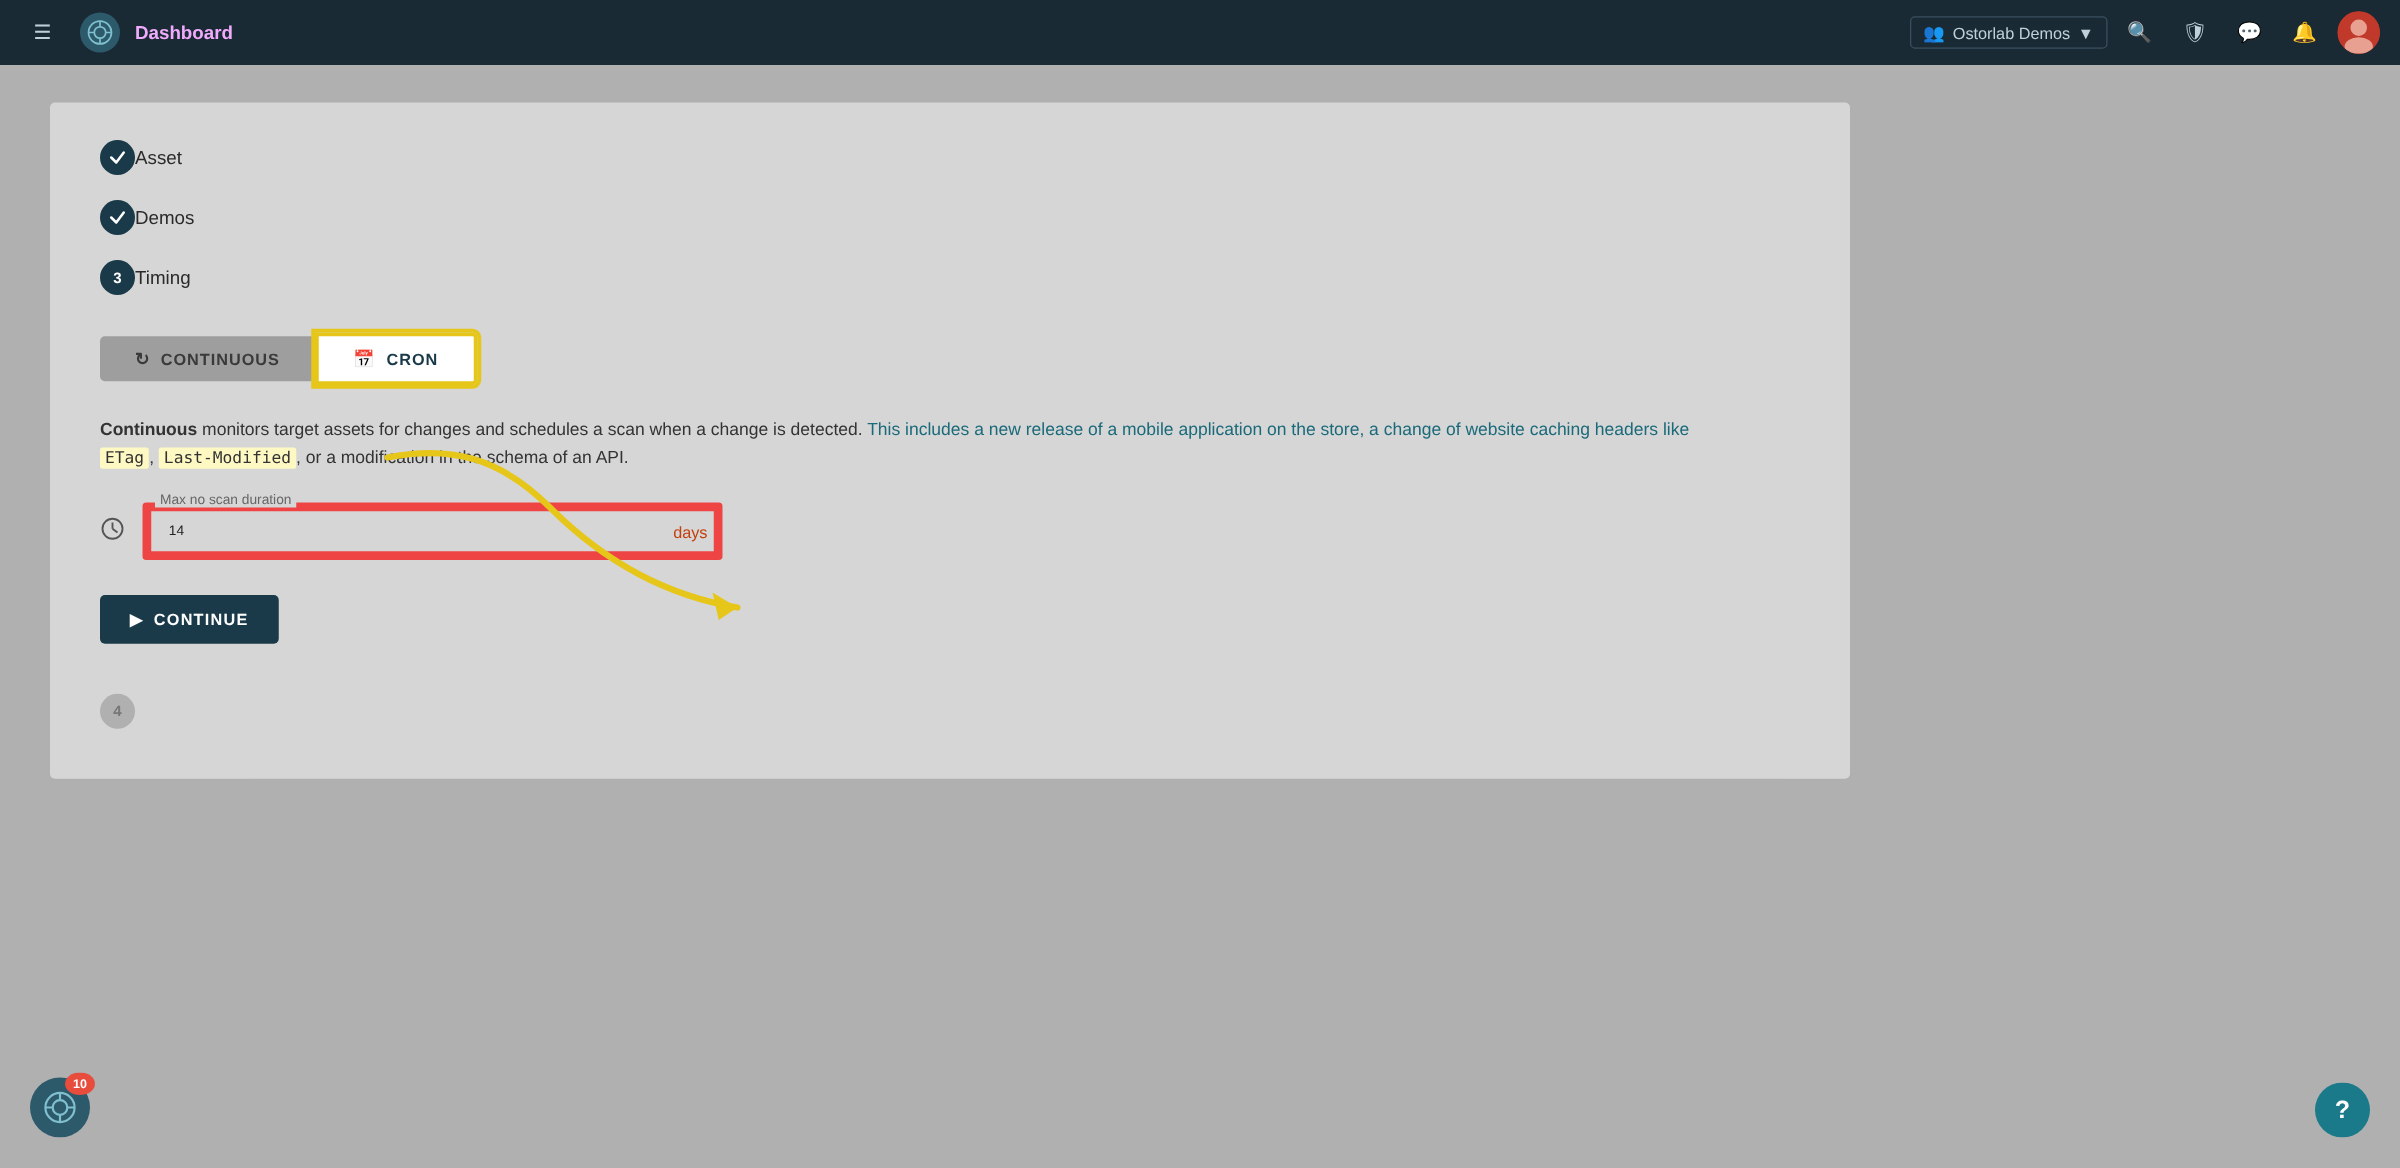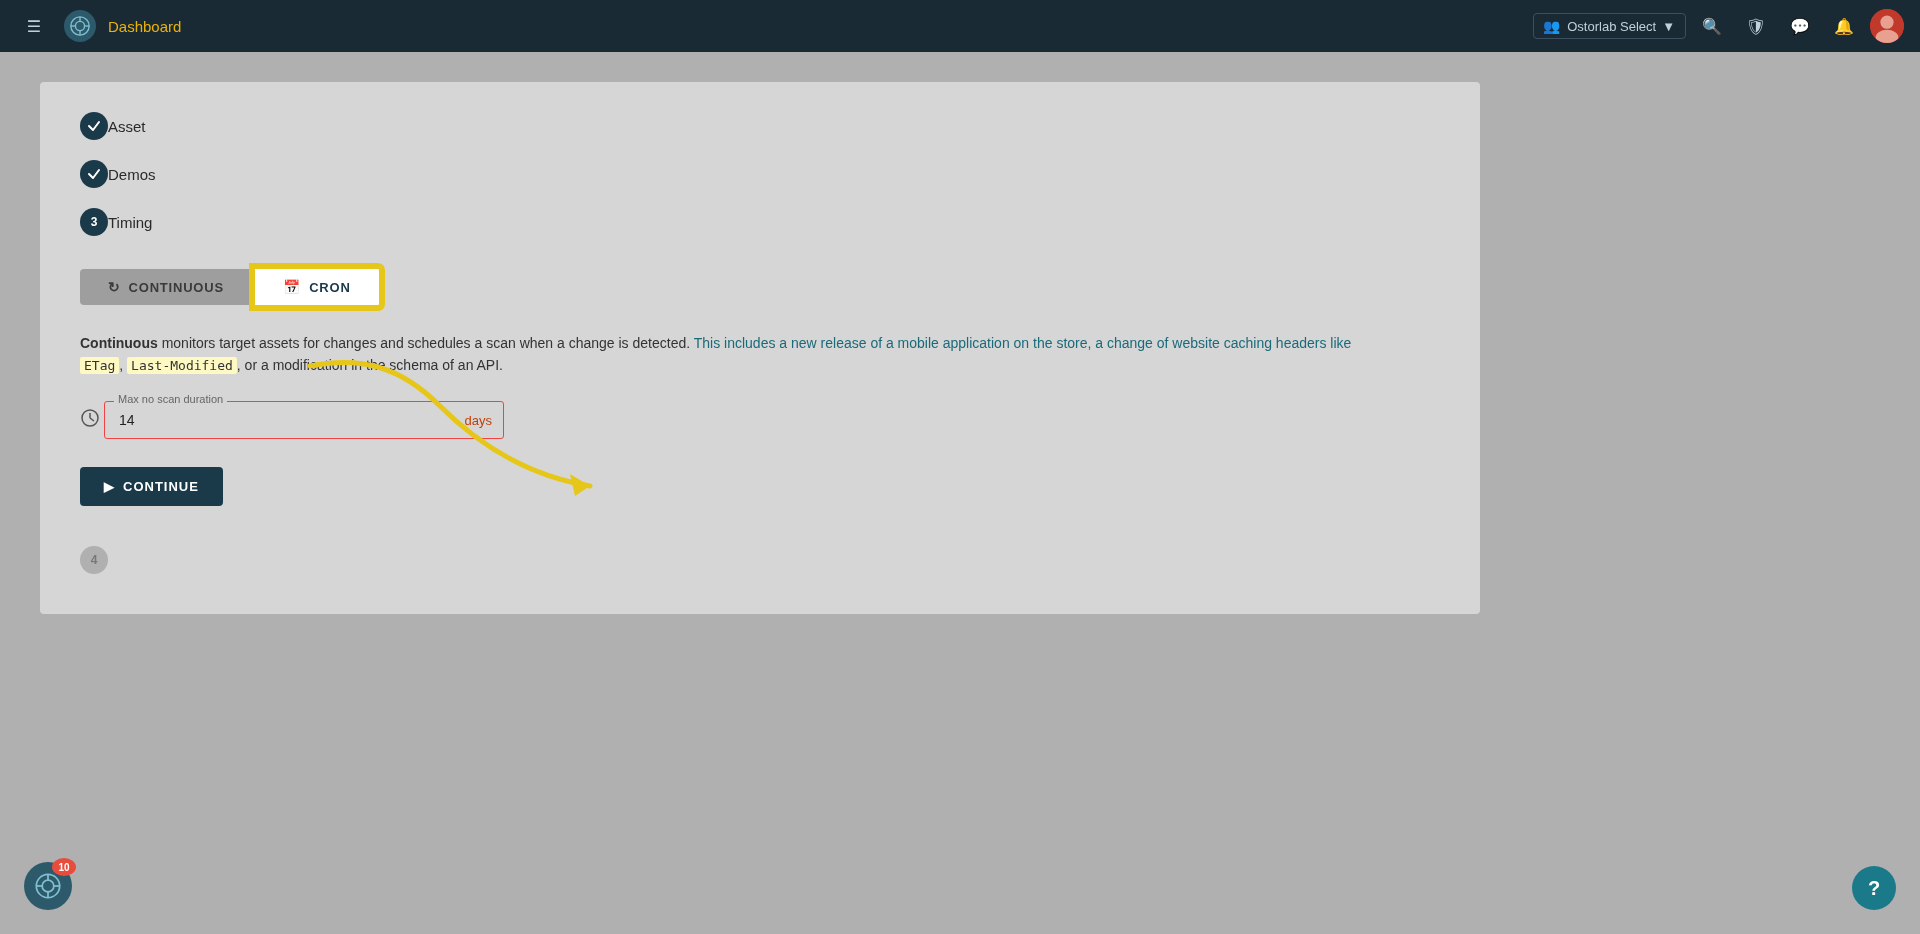--- a/index.html
+++ b/index.html
@@ -40,23 +40,23 @@
       border-radius: 50%;
       background: #2d5a6b;
       display: flex;
       align-items: center;
       justify-content: center;
     }
     .nav-logo svg {
       width: 22px; height: 22px;
     }
     .nav-title {
-      color: #eab308;
+      color: #f0abfc;
       font-size: 15px;
-      font-weight: 400;
+      font-weight: 700;
     }
     .navbar-right {
       display: flex;
       align-items: center;
       gap: 8px;
     }
     .nav-org-btn {
       display: flex;
       align-items: center;
       gap: 6px;
@@ -198,21 +198,21 @@
       padding: 1px 4px;
       border-radius: 2px;
       font-family: monospace;
       font-size: 13px;
     }
 
     
     .input-row {
       display: flex;
       align-items: center;
-      gap: 4px;
+      gap: 14px;
       margin-bottom: 28px;
     }
     .clock-icon {
       color: #555;
       font-size: 18px;
     }
     .input-group {
       position: relative;
       display: flex;
       align-items: center;
@@ -220,24 +220,24 @@
     .input-label-float {
       position: absolute;
       top: -8px;
       left: 10px;
       background: #d6d6d6;
       padding: 0 4px;
       font-size: 11px;
       color: #666;
     }
     .duration-input {
-      width: 400px;
+      width: 464px;
       padding: 10px 14px;
-      font-size: 14px;
-      border: 1px solid #ef4444;
+      font-size: 11px;
+      border: 7px solid #ef4444;
       background: transparent;
       border-radius: 3px;
       color: #222;
       outline: none;
     }
     .days-label {
       position: absolute;
       right: 12px;
       font-size: 13px;
       color: #c2410c;
@@ -352,21 +352,21 @@
         <line x1="12" y1="17" x2="12" y2="22"></line>
         <line x1="2" y1="12" x2="7" y2="12"></line>
         <line x1="17" y1="12" x2="22" y2="12"></line>
       </svg>
     </div>
     <span class="nav-title">Dashboard</span>
   </div>
   <div class="navbar-right">
     <button class="nav-org-btn">
       <span style="font-size:14px;">👥</span>
-      <span>Ostorlab Select</span>
+      <span>Ostorlab Demos</span>
       <span>▼</span>
     </button>
     <button class="nav-icon-btn">🔍</button>
     <button class="nav-icon-btn">🛡</button>
     <button class="nav-icon-btn">💬</button>
     <button class="nav-icon-btn">🔔</button>
     <div class="nav-avatar">
       <svg viewBox="0 0 36 36" width="34" height="34">
         <circle cx="18" cy="18" r="18" fill="#c0392b"></circle>
         <circle cx="18" cy="14" r="7" fill="#e8a090"></circle>

